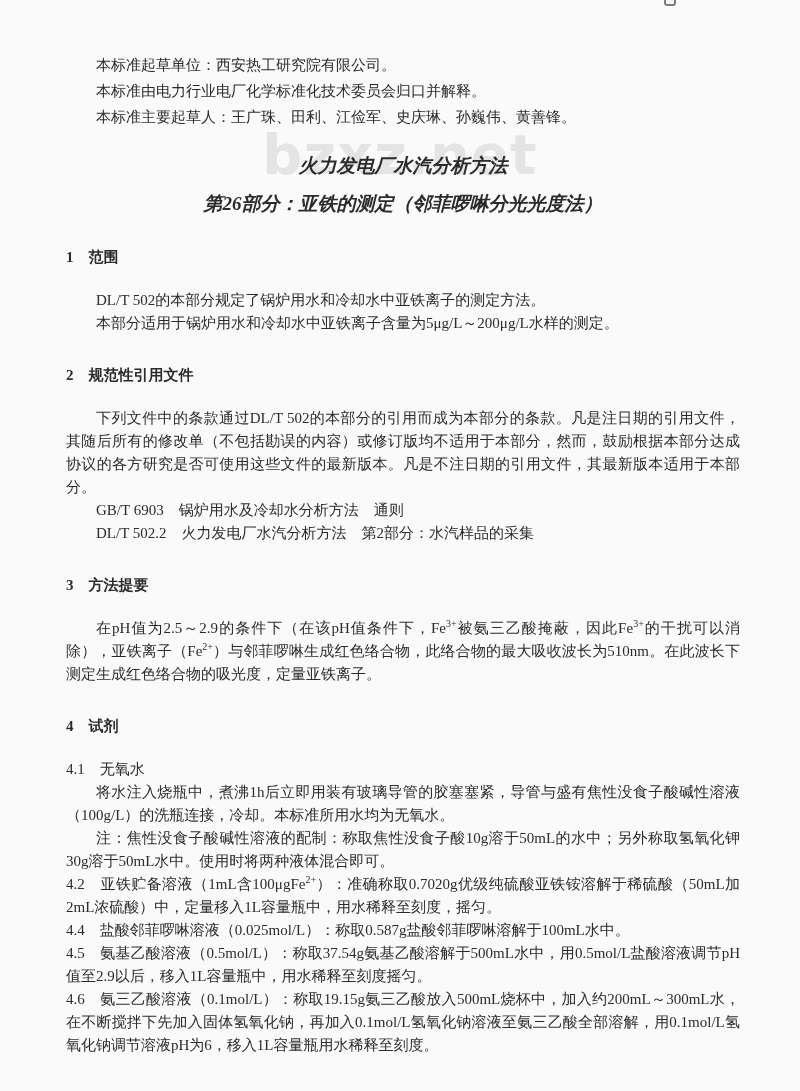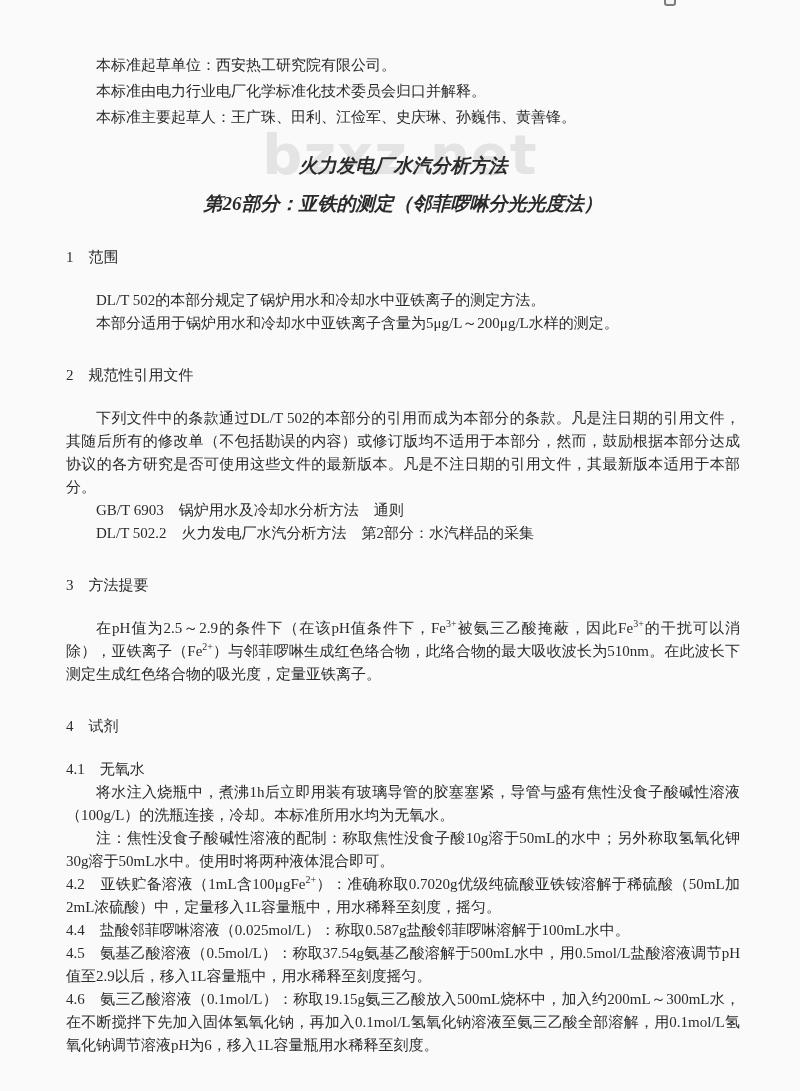--- a/index.html
+++ b/index.html
@@ -37,21 +37,21 @@
     text-align: justify;
   }
   .foreword p { text-indent: 2em; margin-bottom: 3px; }
   .titles { margin-top: 24px; margin-bottom: 12px; }
   .title-line {
     text-align: center; text-indent: 0;
     font-weight: bold; font-size: 19px; line-height: 26px; font-style: italic;
   }
   .title-line + .title-line { margin-top: 12px; }
   .blk { font-size: 15px; line-height: 23px; }
-  .blk-heading { font-weight: normal; margin-top: 29px; margin-bottom: 20px; text-align: left; }
+  .blk-heading { font-weight: bold; margin-top: 29px; margin-bottom: 20px; text-align: left; }
   .blk-para { text-indent: 2em; }
   .blk-note { text-indent: 2em; }
   .blk-ref  { padding-left: 2em; text-align: left; }
   .blk-item { text-indent: 0; }
   sup { font-size: 10px; line-height: 0; vertical-align: super; }
 </style>
 </head>
 <body>
 
 <div class="page" style="--text-color: #2b2b2b; --page-bg: #fafafa; --watermark-color: #e4e4e4;">

